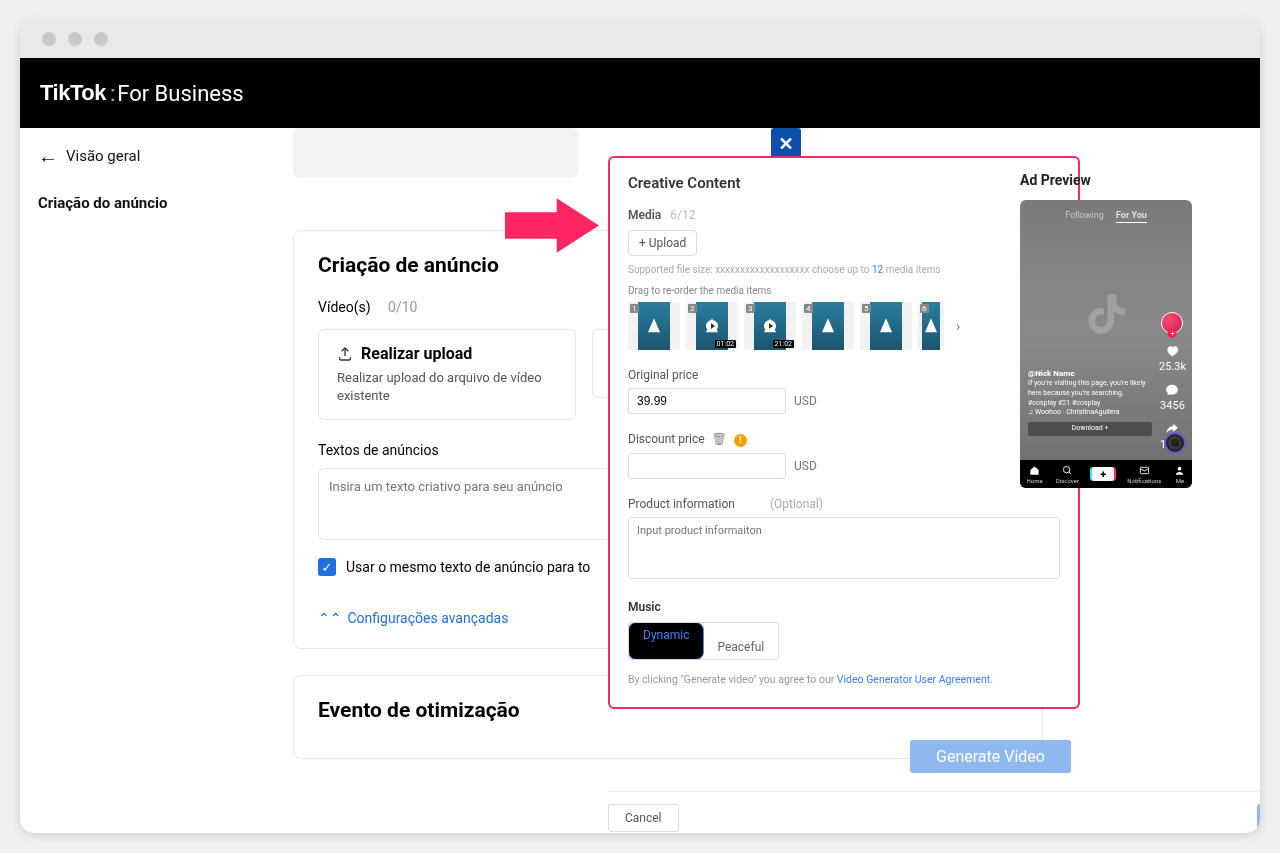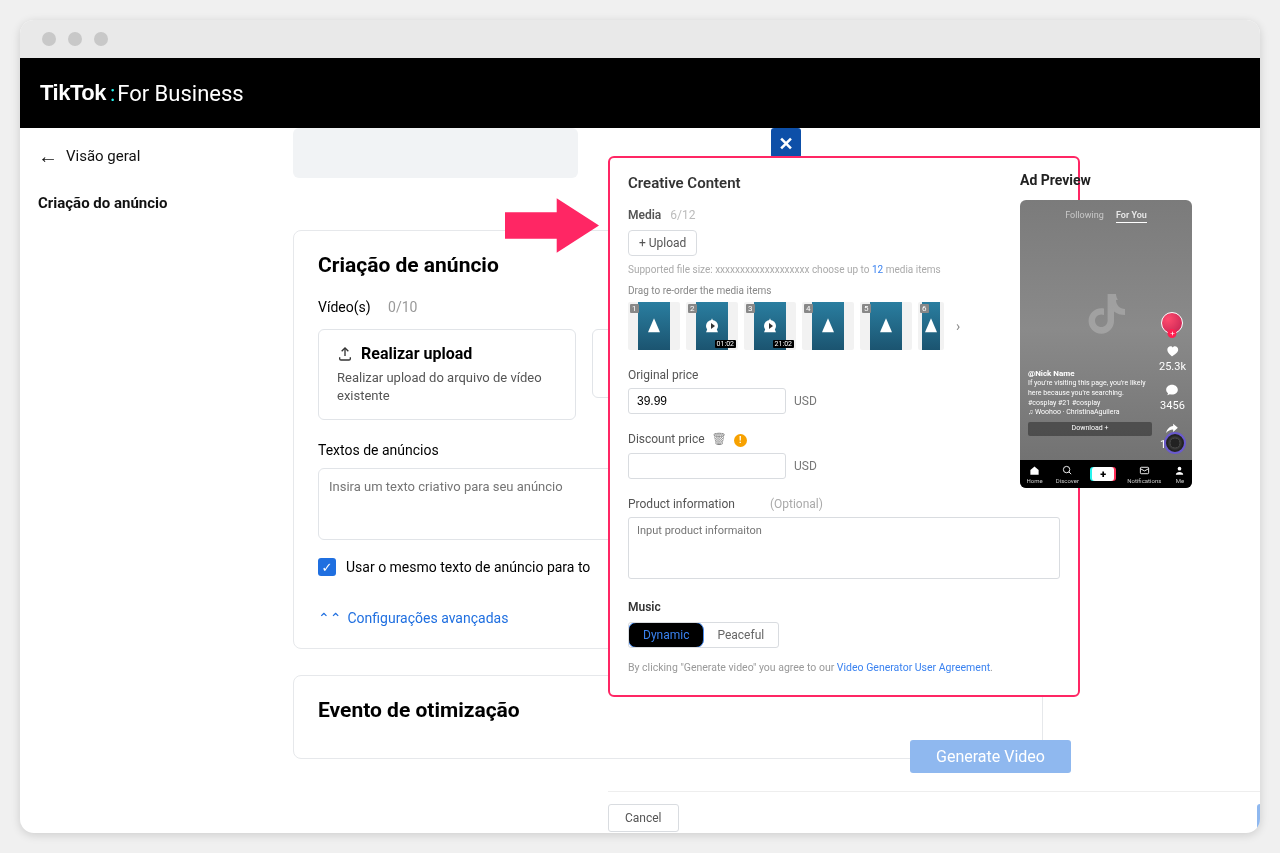--- a/index.html
+++ b/index.html
@@ -58,21 +58,21 @@
   .field-label{font-size:12px;color:#555;margin-top:18px;}
   .field-label .opt{color:#aaa;margin-left:32px;}
   .price-row{display:flex;align-items:center;gap:8px;margin-top:6px;}
   .price-input{border:1px solid #d9dce0;border-radius:3px;height:24px;width:140px;padding:0 8px;font-size:12px;}
   .cur{font-size:12px;color:#777;}
   .trash{color:#888;font-size:12px;margin-left:4px;}
   .warn{width:13px;height:13px;background:#f7a100;border-radius:50%;color:#fff;font-size:9px;display:inline-flex;align-items:center;justify-content:center;margin-left:4px;font-weight:700;}
   .prod-ta{border:1px solid #d9dce0;border-radius:3px;width:100%;height:62px;padding:6px 8px;font-size:11px;color:#bbb;resize:none;box-sizing:border-box;margin-top:6px;font-family:inherit;}
   .music-tabs{display:flex;margin-top:8px;border:1px solid #d9dce0;border-radius:3px;overflow:hidden;width:fit-content;}
   .music-tab{padding:5px 14px;font-size:12px;color:#666;border-right:1px solid #d9dce0;}
-  .music-tab:last-child{border-right:none;}
+  .music-tab:last-child{border-right:none;margin-top:12px;}
   .music-tab.active{background:#000000;border:1px solid #4a8cf0;color:#3a82f0;margin:-1px;z-index:1;border-radius:8px;}
   .agree{font-size:10.5px;color:#999;margin-top:12px;line-height:1.5;}
   .agree .link{color:#3a82f0;}
 
   .gen-btn{position:absolute;left:890px;top:612px;background:#8fb8ef;color:#fff;font-size:16px;padding:7px 26px;border-radius:3px;}
   .bottom-row{position:absolute;left:588px;top:663px;width:719px;border-top:1px solid #eee;padding-top:12px;display:flex;justify-content:space-between;}
   .cancel-btn{border:1px solid #d9dce0;background:#fff;padding:6px 16px;font-size:12px;border-radius:3px;color:#555;}
   .save-btn{background:#8fb8ef;color:#fff;padding:6px 22px;font-size:12px;border-radius:3px;}
 
   .preview-col{position:absolute;left:1000px;top:28px;width:190px;}

